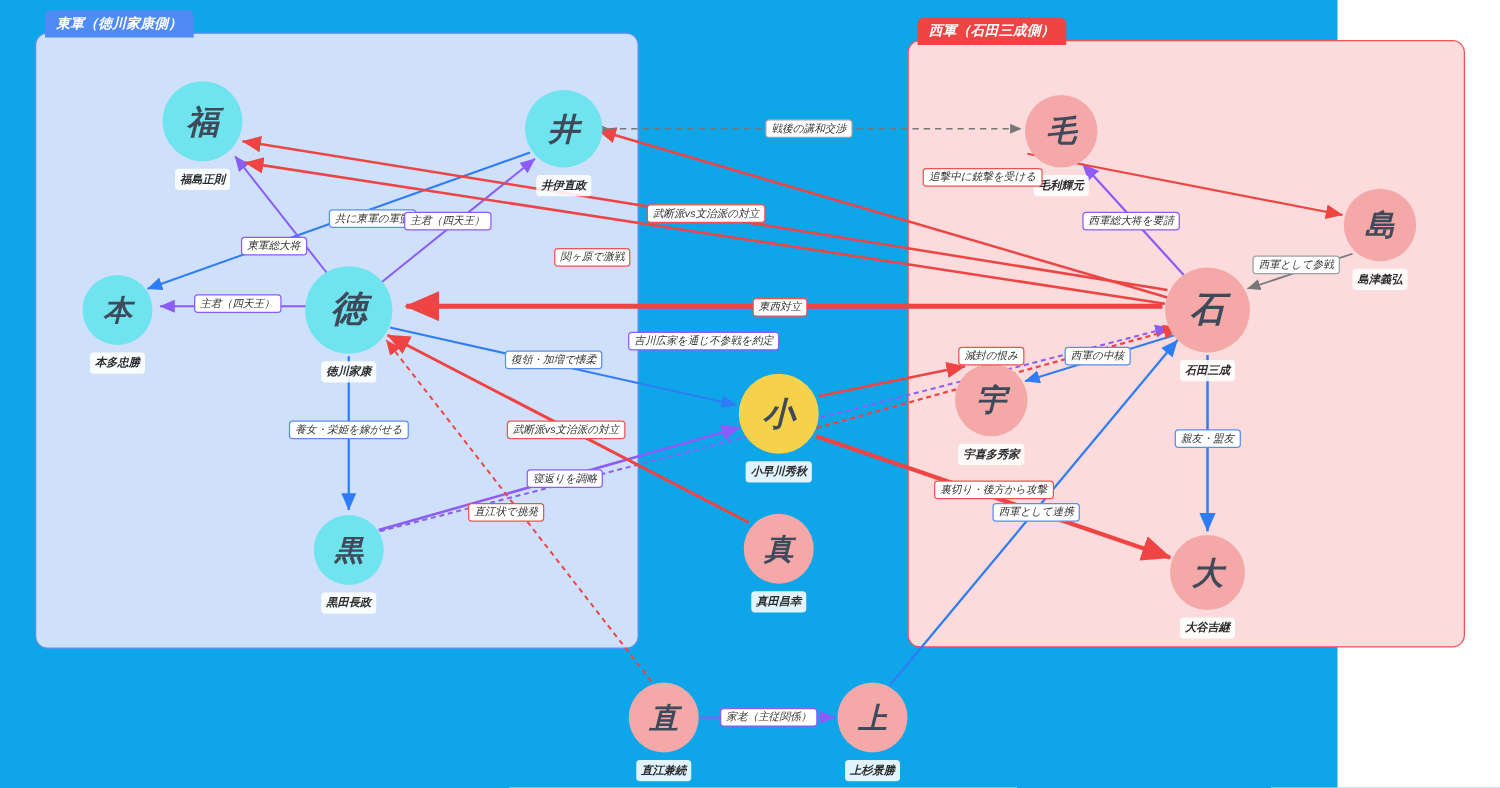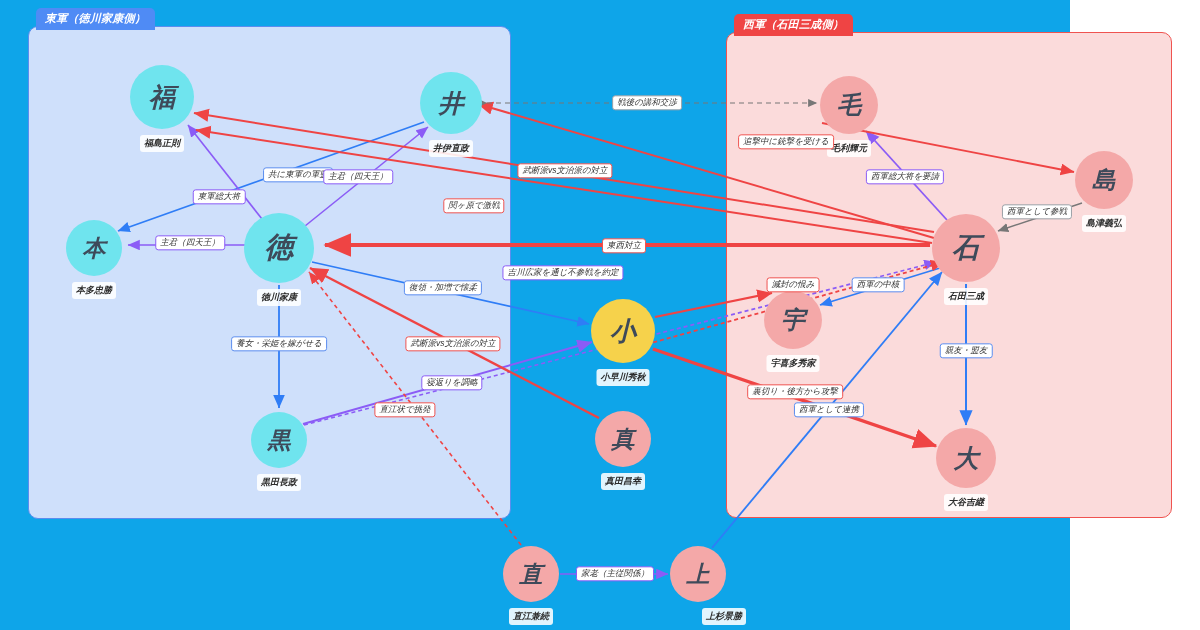--- a/index.html
+++ b/index.html
@@ -142,21 +142,21 @@
       <div class="node-caption" style="left: 1104px; top: 215px;">島津義弘</div>
       <div class="node west" style="left: 932px; top: 214px; width: 68px; height: 68px; font-size: 28px;">石</div>
       <div class="node-caption" style="left: 966px; top: 288px;">石田三成</div>
       <div class="node west" style="left: 764px; top: 291px; width: 58px; height: 58px; font-size: 24px;">宇</div>
       <div class="node-caption" style="left: 793px; top: 355px;">宇喜多秀家</div>
       <div class="node west" style="left: 936px; top: 428px; width: 60px; height: 60px; font-size: 25px;">大</div>
       <div class="node-caption" style="left: 966px; top: 494px;">大谷吉継</div>
       <div class="node west" style="left: 503px; top: 546px; width: 56px; height: 56px; font-size: 23px;">直</div>
       <div class="node-caption" style="left: 531px; top: 608px;">直江兼続</div>
       <div class="node west" style="left: 670px; top: 546px; width: 56px; height: 56px; font-size: 23px;">上</div>
-      <div class="node-caption" style="left: 698px; top: 608px; margin-left: 26px;">上杉景勝</div>
+      <div class="node-caption" style="left: 698px; top: 608px;">上杉景勝</div>
     </div>
 
   <div id="labels-layer">
       <div class="elabel el-purple" style="left: 219px; top: 174px; margin-top: 23px;">東軍総大将</div>
       <div class="elabel el-blue" style="left: 298px; top: 175px;">共に東軍の軍監</div>
       <div class="elabel el-purple" style="left: 358px; top: 177px;">主君（四天王）</div>
       <div class="elabel el-purple" style="left: 190px; top: 243px;">主君（四天王）</div>
       <div class="elabel el-red" style="left: 565px; top: 171px;">武断派vs文治派の対立</div>
       <div class="elabel el-red" style="left: 474px; top: 206px;">関ヶ原で激戦</div>
       <div class="elabel el-gray" style="left: 647px; top: 103px;">戦後の講和交渉</div>

